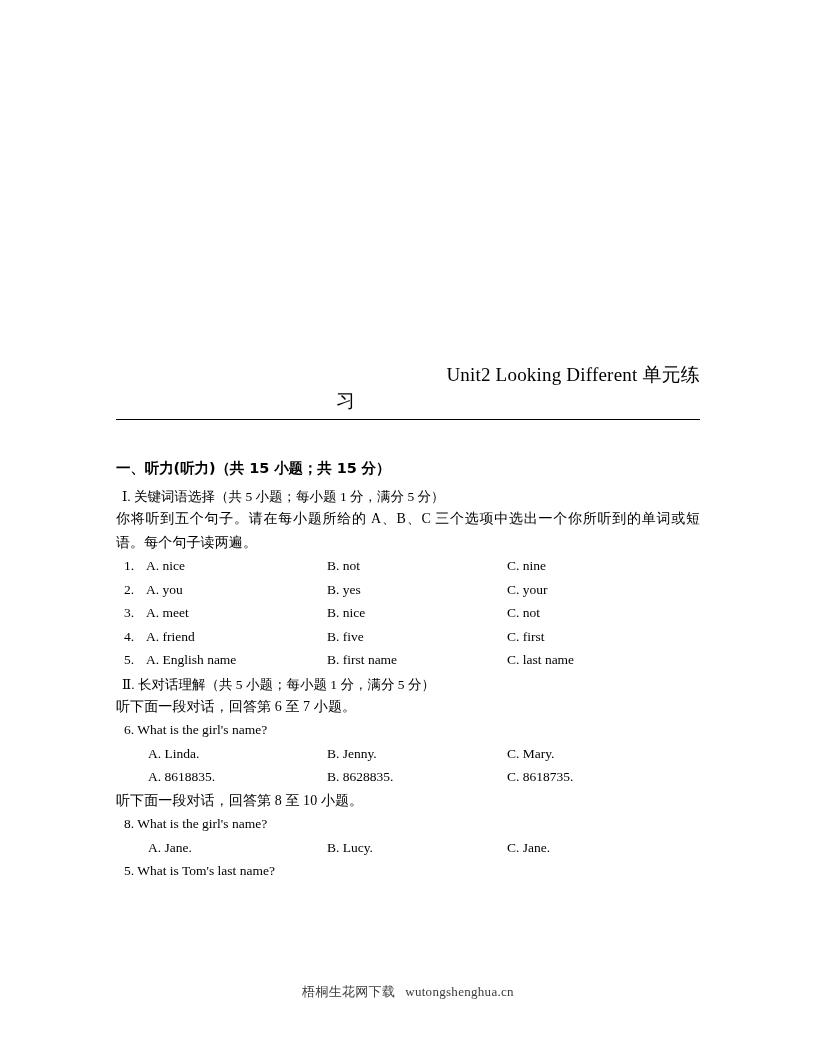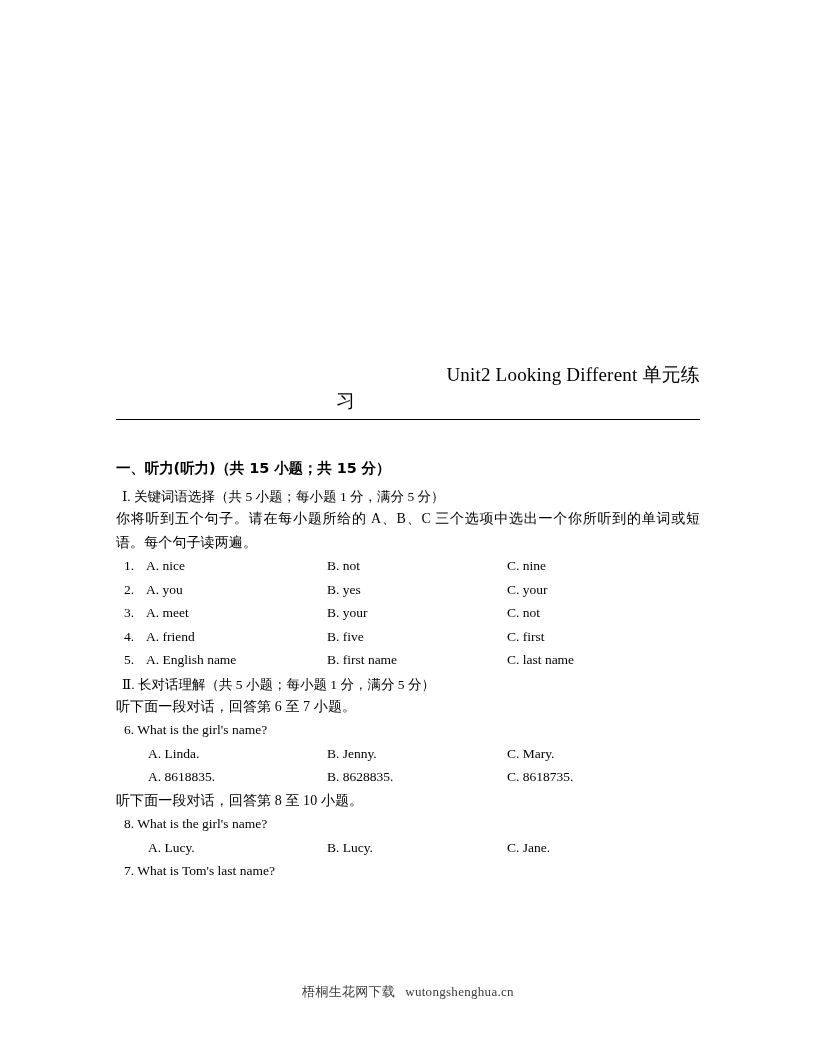--- a/index.html
+++ b/index.html
@@ -170,21 +170,21 @@
     </div>
     <div class="q-row">
       <span class="q-num">2.</span>
       <span class="opt-a">A. you</span>
       <span class="opt-b">B. yes</span>
       <span class="opt-c">C. your</span>
     </div>
     <div class="q-row">
       <span class="q-num">3.</span>
       <span class="opt-a">A. meet</span>
-      <span class="opt-b">B. your</span>
+      <span class="opt-b">B. nice</span>
       <span class="opt-c">C. not</span>
     </div>
     <div class="q-row">
       <span class="q-num">4.</span>
       <span class="opt-a">A. friend</span>
       <span class="opt-b">B. five</span>
       <span class="opt-c">C. first</span>
     </div>
     <div class="q-row">
       <span class="q-num">5.</span>
@@ -208,26 +208,26 @@
     <div class="q-opts">
       <span>A. 8618835.</span>
       <span class="opt-b">B. 8628835.</span>
       <span class="opt-c">C. 8618735.</span>
     </div>
 
     <p class="note-line">听下面一段对话，回答第 8 至 10 小题。</p>
 
     <p class="q-stem">8. What is the girl's name?</p>
     <div class="q-opts">
-      <span>A. Lucy.</span>
+      <span>A. Jane.</span>
       <span class="opt-b">B. Lucy.</span>
       <span class="opt-c">C. Jane.</span>
     </div>
 
-    <p class="q-stem">7. What is Tom's last name?</p>
+    <p class="q-stem">5. What is Tom's last name?</p>
 
   </div>
 
   <div class="footer">
     <span>梧桐生花网下载</span><span class="site">wutongshenghua.cn</span>
   </div>
 
 </div>
 
 </body></html>

